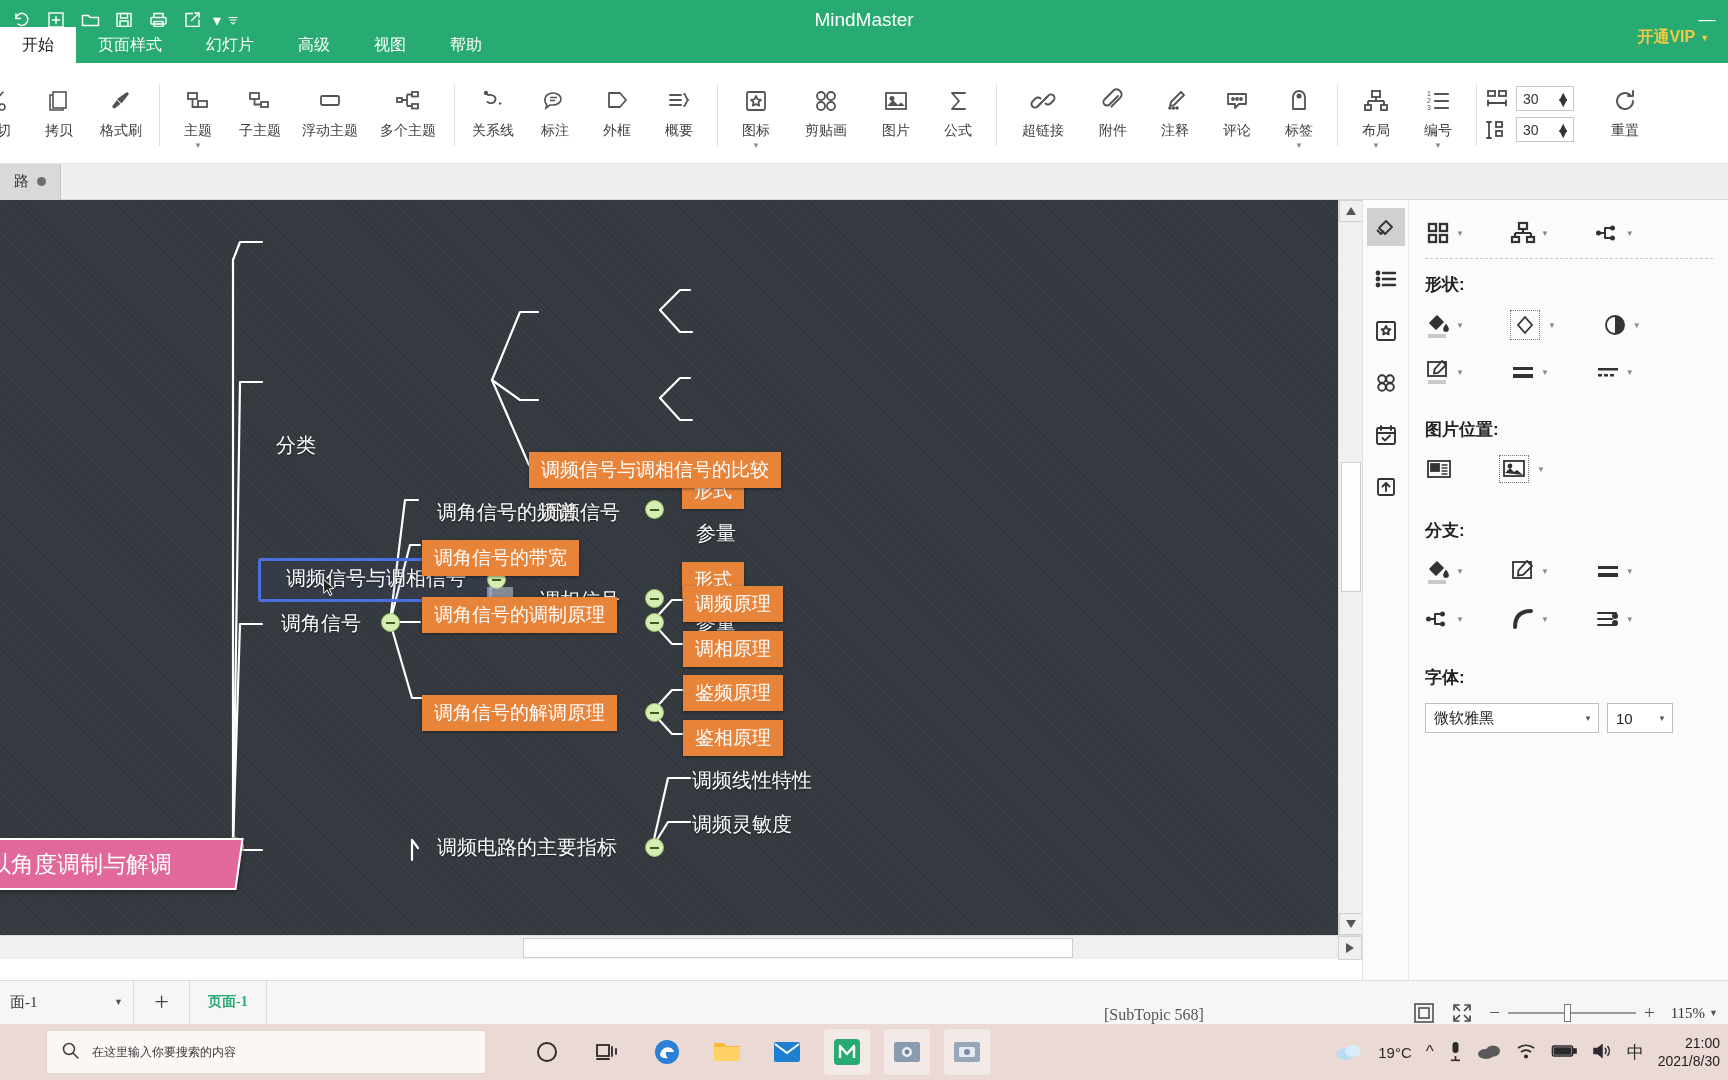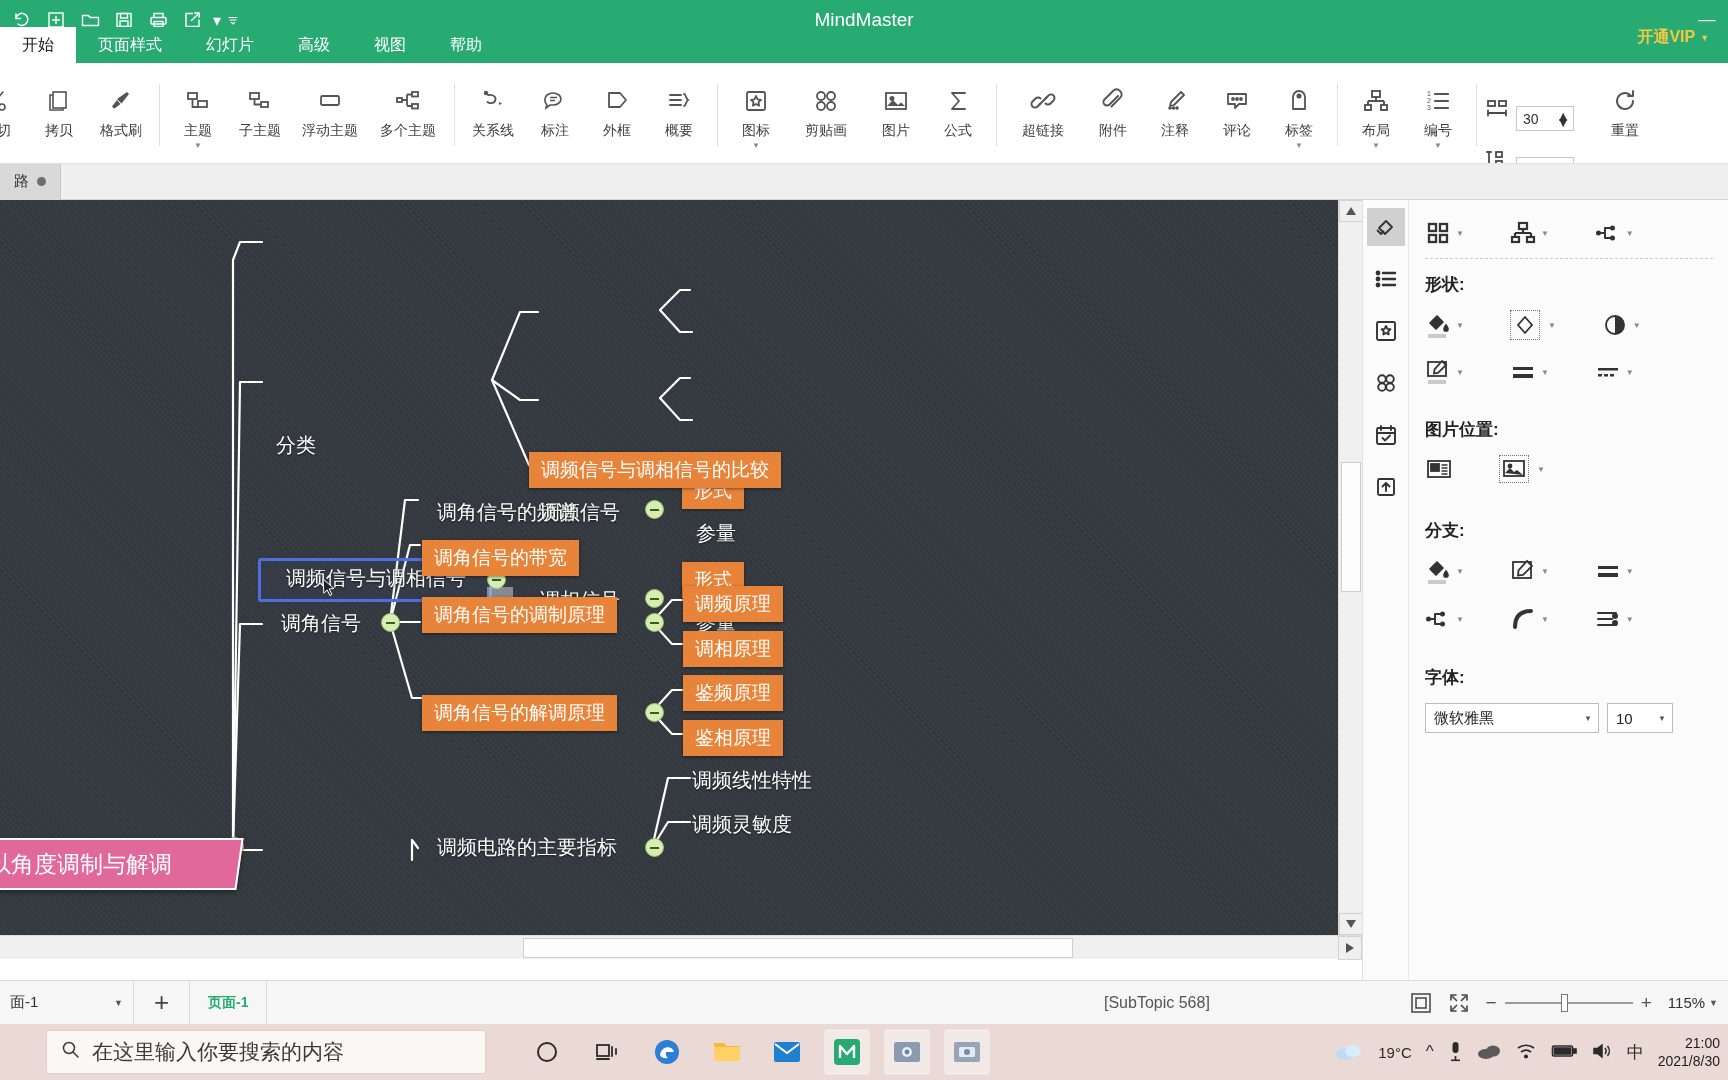--- a/index.html
+++ b/index.html
@@ -63,21 +63,21 @@
   .ritem.wide { width: 78px; }
   .ritem .ic { height: 34px; display: flex; align-items: center; justify-content: center; color: #545454; }
   .ritem .lb { font-size: 14px; color: #3f3f3f; margin-top: 4px; white-space: nowrap; }
   .ritem .dd { font-size: 8px; color: #8a8a8a; line-height: 8px; margin-top: 2px; }
 
   .spin-group { display: flex; flex-direction: column; gap: 6px; padding-top: 10px; }
   .spin-row { display: flex; align-items: center; gap: 6px; }
   .spin-ic { width: 26px; height: 24px; display: flex; align-items: center; justify-content: center; color: #4a4a4a; }
   .spin-box {
     width: 58px; height: 25px; border: 1px solid #c8c8c8; background: #fff;
-    display: flex; align-items: center; justify-content: space-between; padding: 0 3px 0 6px; margin-top: 20px;
+    display: flex; align-items: center; justify-content: space-between; padding: 0 3px 0 6px;
   }
   .spin-box span { font-size: 14px; color: #333; }
   .spin-arrows { display: flex; flex-direction: column; font-size: 6px; line-height: 6px; color: #666; }
 
   
   .docstrip {
     position: absolute; top: 164px; left: 0; width: 1728px; height: 36px;
     background: #efefef; border-bottom: 1px solid #d7d7d7; display: flex; align-items: center;
   }
   .doctab {
@@ -170,21 +170,21 @@
     height: 30px; border: 1px solid #bdbdbd; background: #fff; display: flex;
     align-items: center; justify-content: space-between; padding: 0 6px 0 8px; font-size: 15px; color: #222;
   }
   .fsel.name { width: 174px; }
   .fsel.size { width: 66px; }
   .fsel .ca { font-size: 8px; color: #555; }
 
   
   .statusbar {
     position: absolute; left: 0; top: 980px; width: 1728px; height: 44px;
-    background: #f6f6f6; border-top: 1px solid #dcdcdc; display: flex; align-items: center;
+    background: #f6f6f6; border-top: 1px solid #dcdcdc; display: flex; align-items: flex-end; font-family: Liberation Serif, serif;
   }
   .pagesel {
     width: 134px; height: 44px; display: flex; align-items: center; justify-content: space-between;
     padding: 0 10px; font-size: 15px; color: #333; border-right: 1px solid #dadada;
   }
   .sb-plus { width: 56px; height: 44px; display:flex; align-items:center; justify-content:center; font-size: 26px; color: #444; border-right: 1px solid #dadada;}
   .pagetab { padding: 0 18px; height: 44px; display:flex; align-items:center; font-size: 14px; color:#27ab72; font-weight: bold; border-right:1px solid #dadada;}
   .subtopic { position: absolute; left: 1104px; font-size: 16px; color: #555; }
   .sb-right { position: absolute; right: 10px; display: flex; align-items: center; gap: 16px; }
   .sb-ic { color: #444; display: flex; align-items: center; }
@@ -195,21 +195,21 @@
   .zoomval { font-size: 15px; color: #333; display:flex; align-items:center; gap:4px;}
 
   
   .taskbar {
     position: absolute; left: 0; top: 1024px; width: 1728px; height: 56px;
     background: #ead9d4; display: flex; align-items: center;
   }
   .tb-search {
     margin-left: 46px; width: 440px; height: 44px; background: #fbf7f5;
     border: 1px solid #dfd2cd; border-radius: 3px; display: flex; align-items: center;
-    gap: 12px; padding-left: 14px; color: #3a3a3a; font-size: 21px;
+    gap: 12px; padding-left: 14px; color: #3a3a3a; font-size: 12px;
   }
   .tb-apps { display: flex; align-items: center; gap: 14px; margin-left: 22px; }
   .tb-app { width: 46px; height: 46px; display: flex; align-items: center; justify-content: center; border-radius: 4px; }
   .tb-app.running { background: rgba(255,255,255,.45); }
   .tb-tray { position: absolute; right: 8px; display: flex; align-items: center; gap: 14px; color: #2b2b2b; font-size: 15px; }
   .tb-clock { display: flex; flex-direction: column; align-items: flex-end; font-size: 14px; line-height: 18px; color: #1d1d1d; }
 </style>
 </head>
 <body>
 

